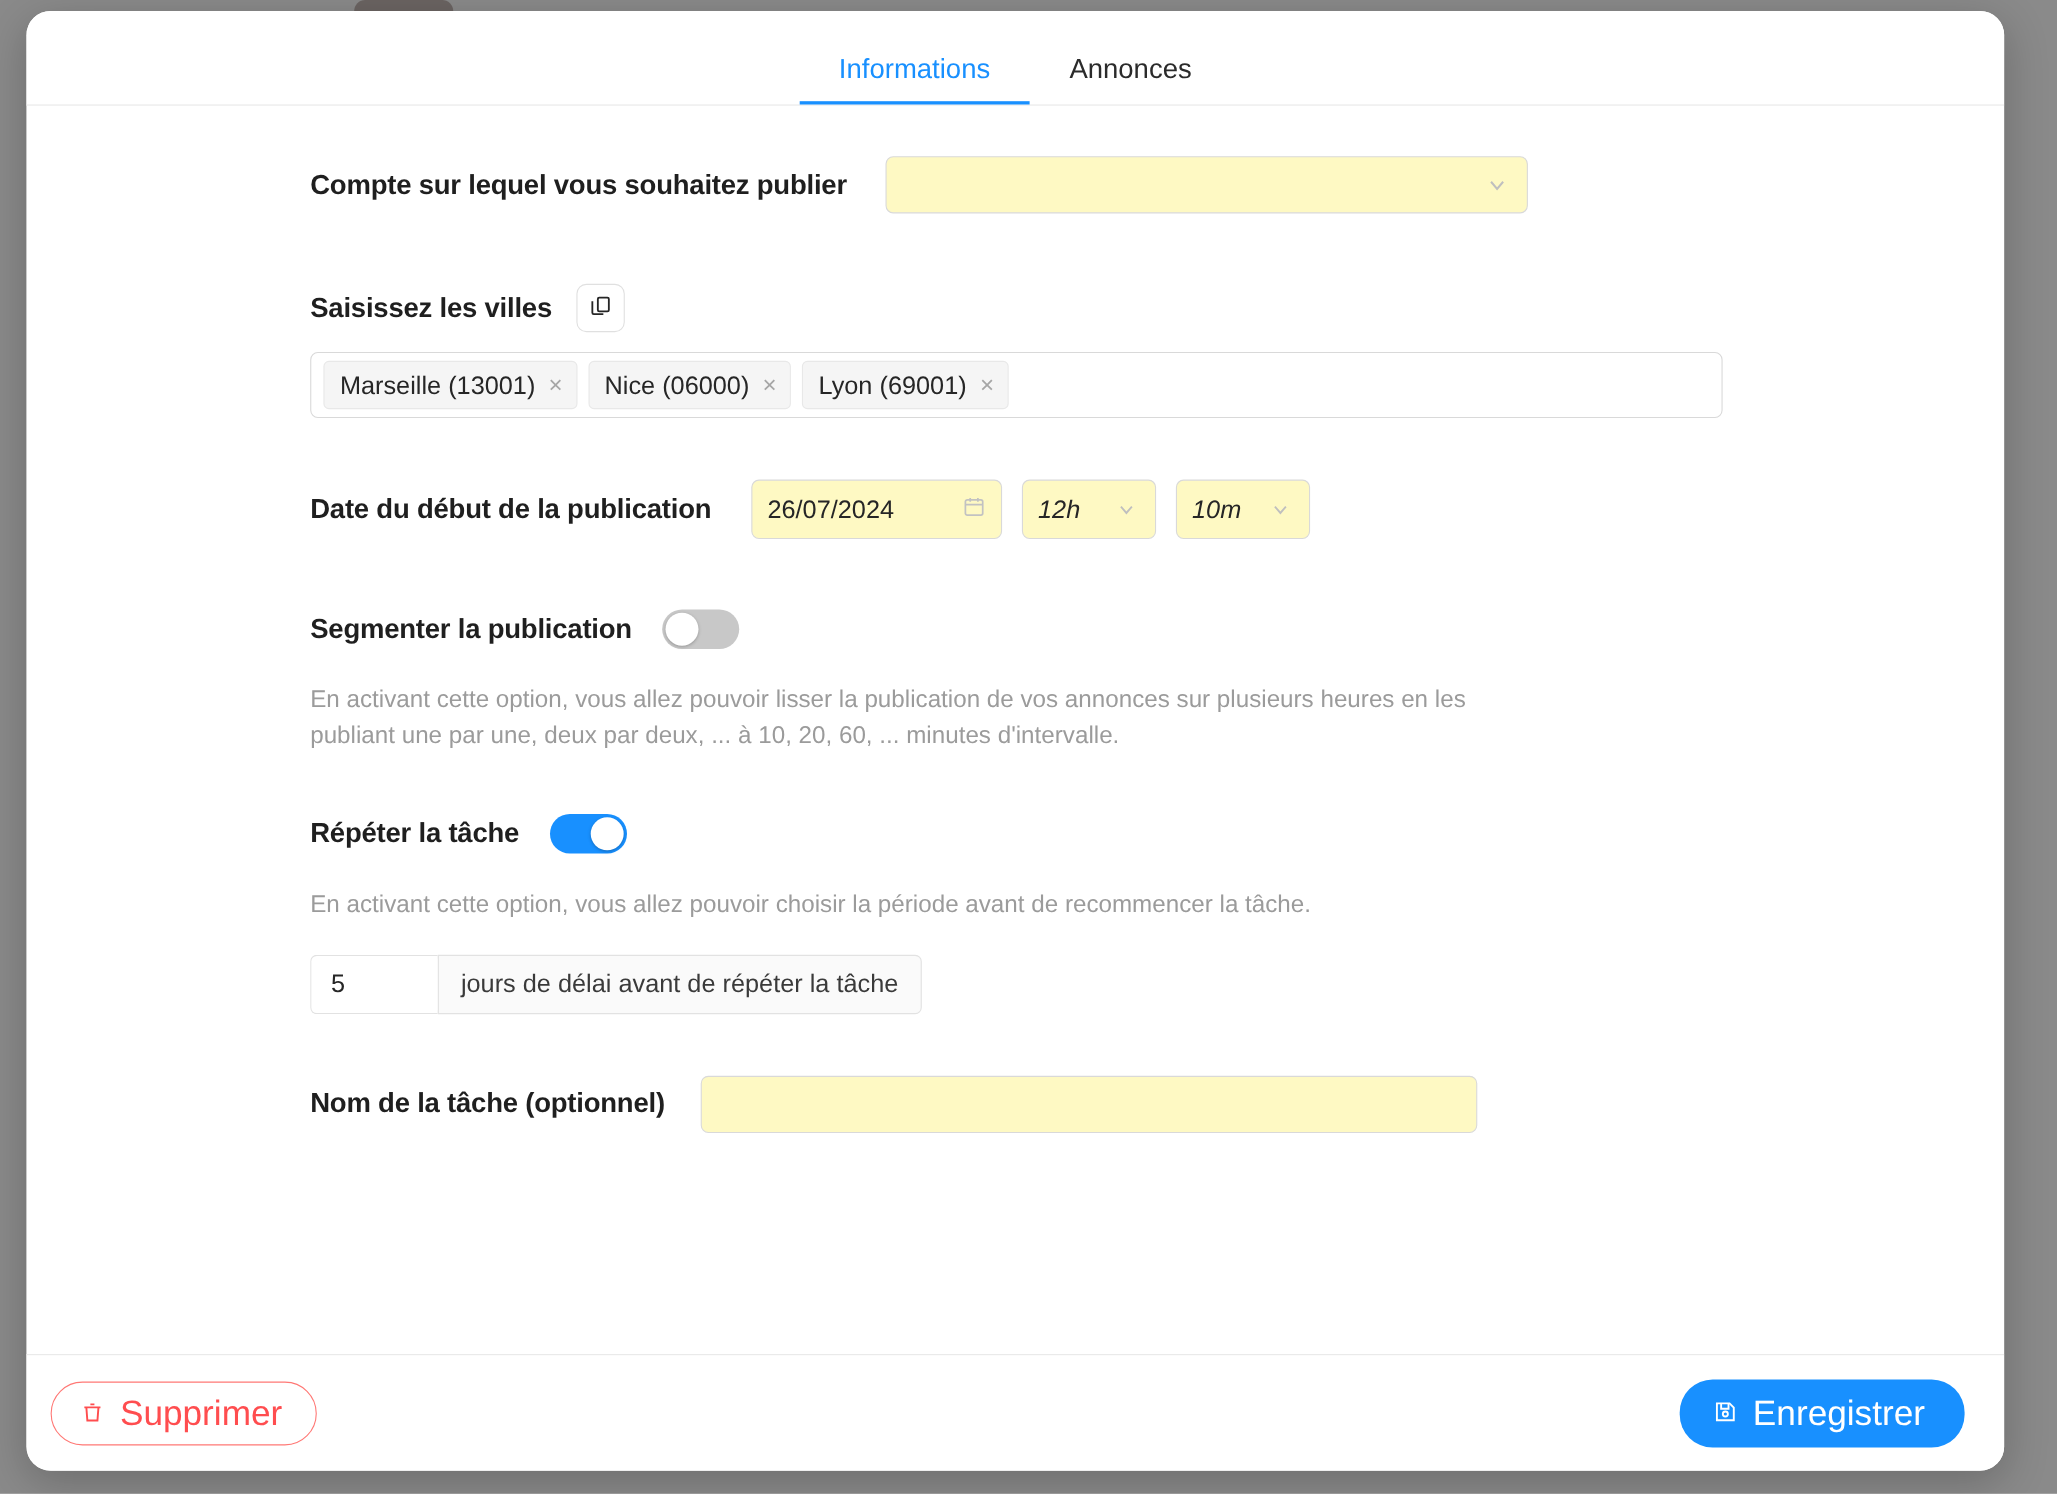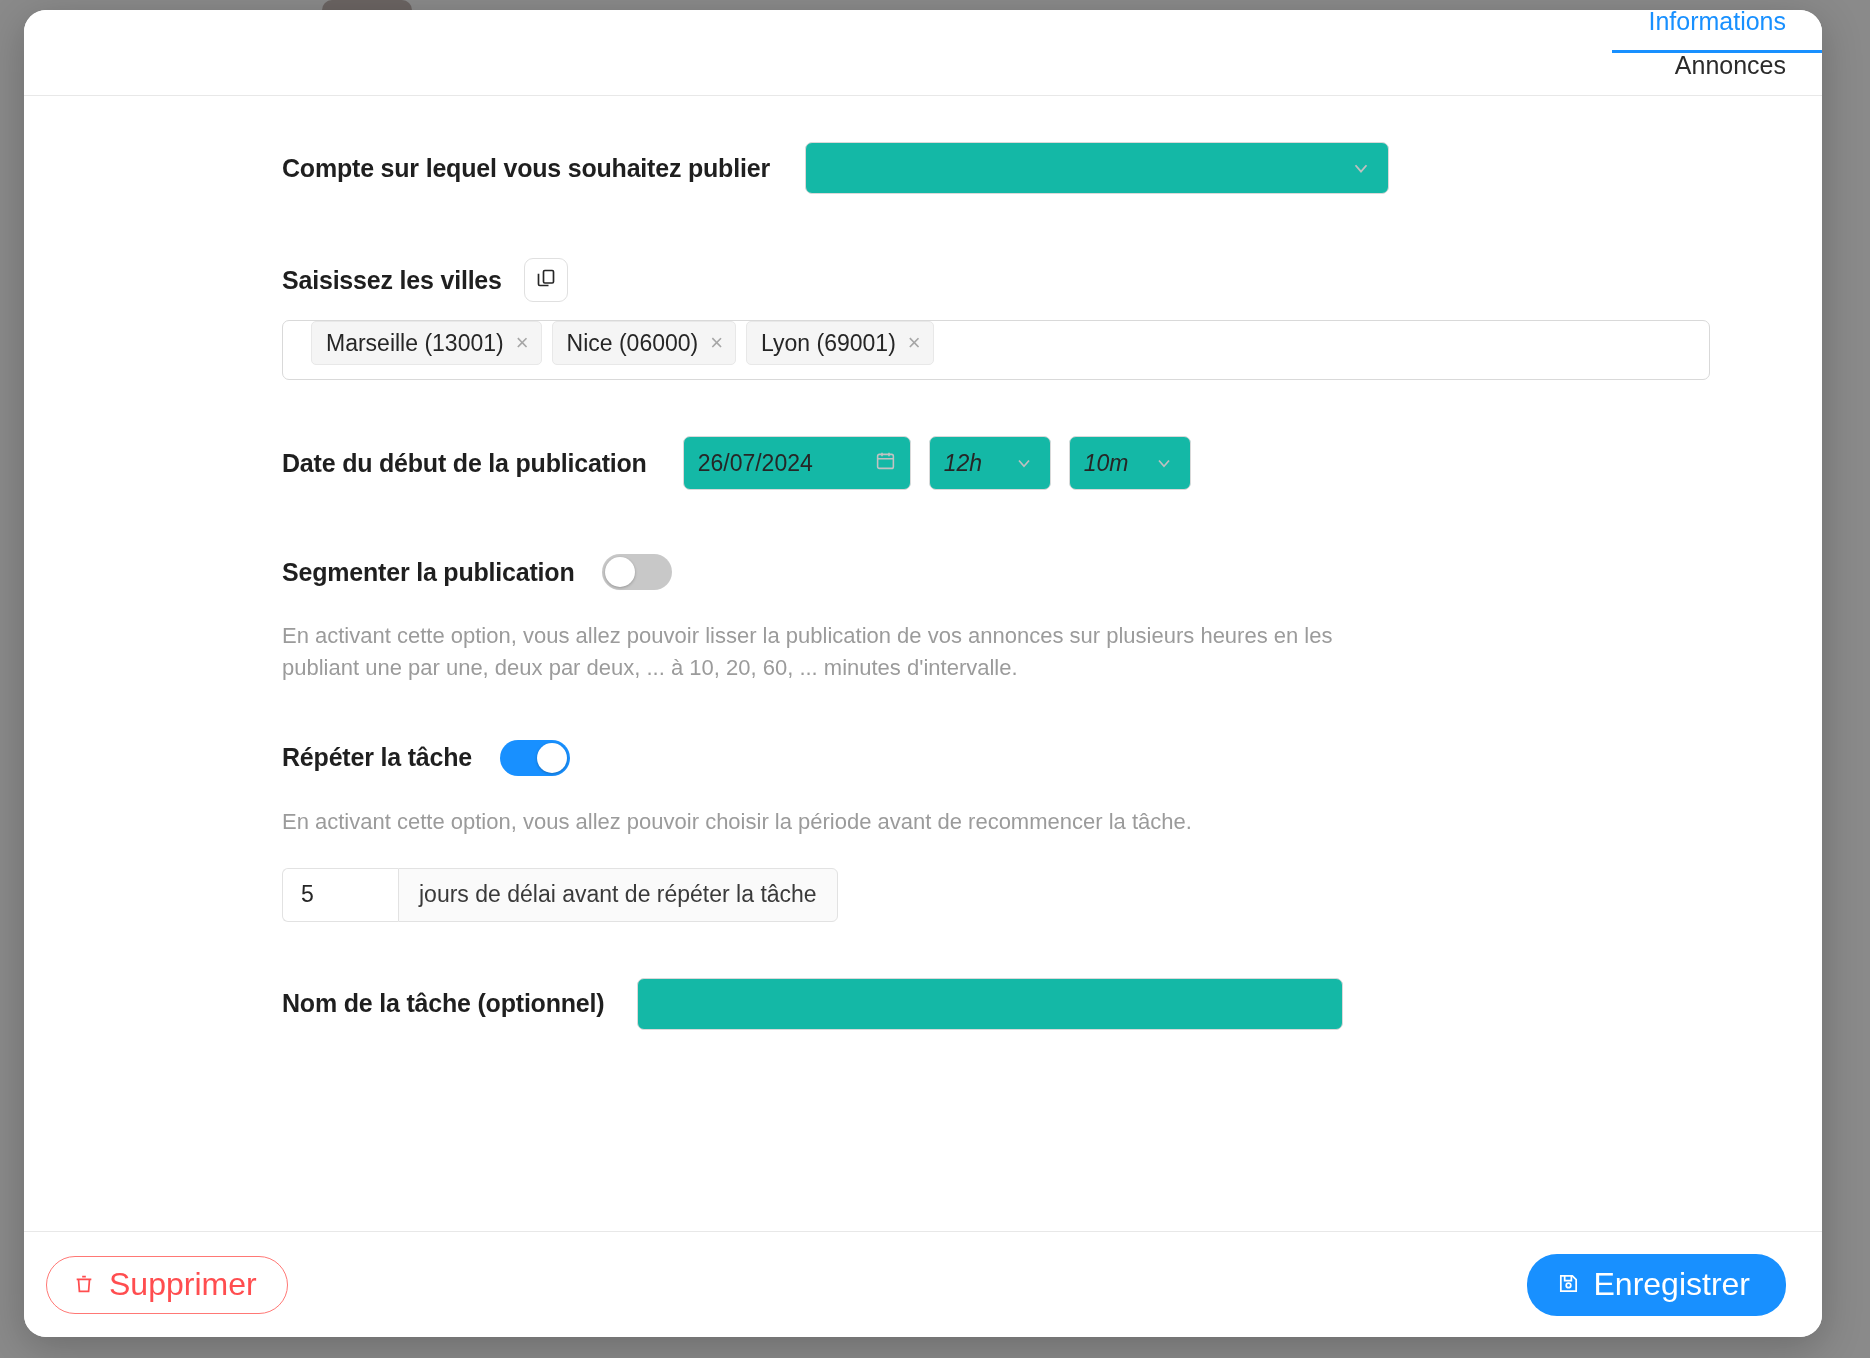--- a/index.html
+++ b/index.html
@@ -43,21 +43,20 @@
   
   .tabbar {
     height: 85px;
     min-height: 85px;
     border-bottom: 1px solid #e8e8e8;
     display: flex;
     align-items: flex-end;
     justify-content: center;
     gap: 0px;
     background: #fff;
-    flex-direction: column;
   }
   .tab {
     font-size: 25px;
     color: #2b2b2b;
     padding: 0 36px 16px 36px;
     cursor: pointer;
     border-bottom: 3px solid transparent;
     line-height: 1;
   }
   .tab.active {
@@ -97,21 +96,21 @@
     color: #9b9b9b;
     line-height: 1.45;
     max-width: 1100px;
     font-weight: normal;
   }
 
   
   .field {
     border: 1px solid #d9d9d9;
     border-radius: 7px;
-    background: #14b8a6;
+    background: #fef9c3;
     box-sizing: border-box;
     display: flex;
     align-items: center;
     font-size: 23px;
     color: #262626;
   }
   .field.select {
     justify-content: space-between;
     padding: 0 16px 0 14px;
   }
@@ -167,28 +166,28 @@
     align-items: center;
     justify-content: center;
     margin-left: 22px;
     cursor: pointer;
     background: #fff;
   }
 
   
   .cities-box {
     margin-top: 18px;
-    width: 1428px;
+    width: 1284px;
     min-height: 60px;
     border: 1px solid #d9d9d9;
     border-radius: 7px;
     display: flex;
-    align-items: flex-start;
+    align-items: center;
     gap: 10px;
-    padding: 0 28px;
+    padding: 0 11px;
     box-sizing: border-box;
     background: #fff;
   }
   .chip {
     background: #f5f5f5;
     border: 1px solid #e8e8e8;
     border-radius: 5px;
     height: 42px;
     display: inline-flex;
     align-items: center;

